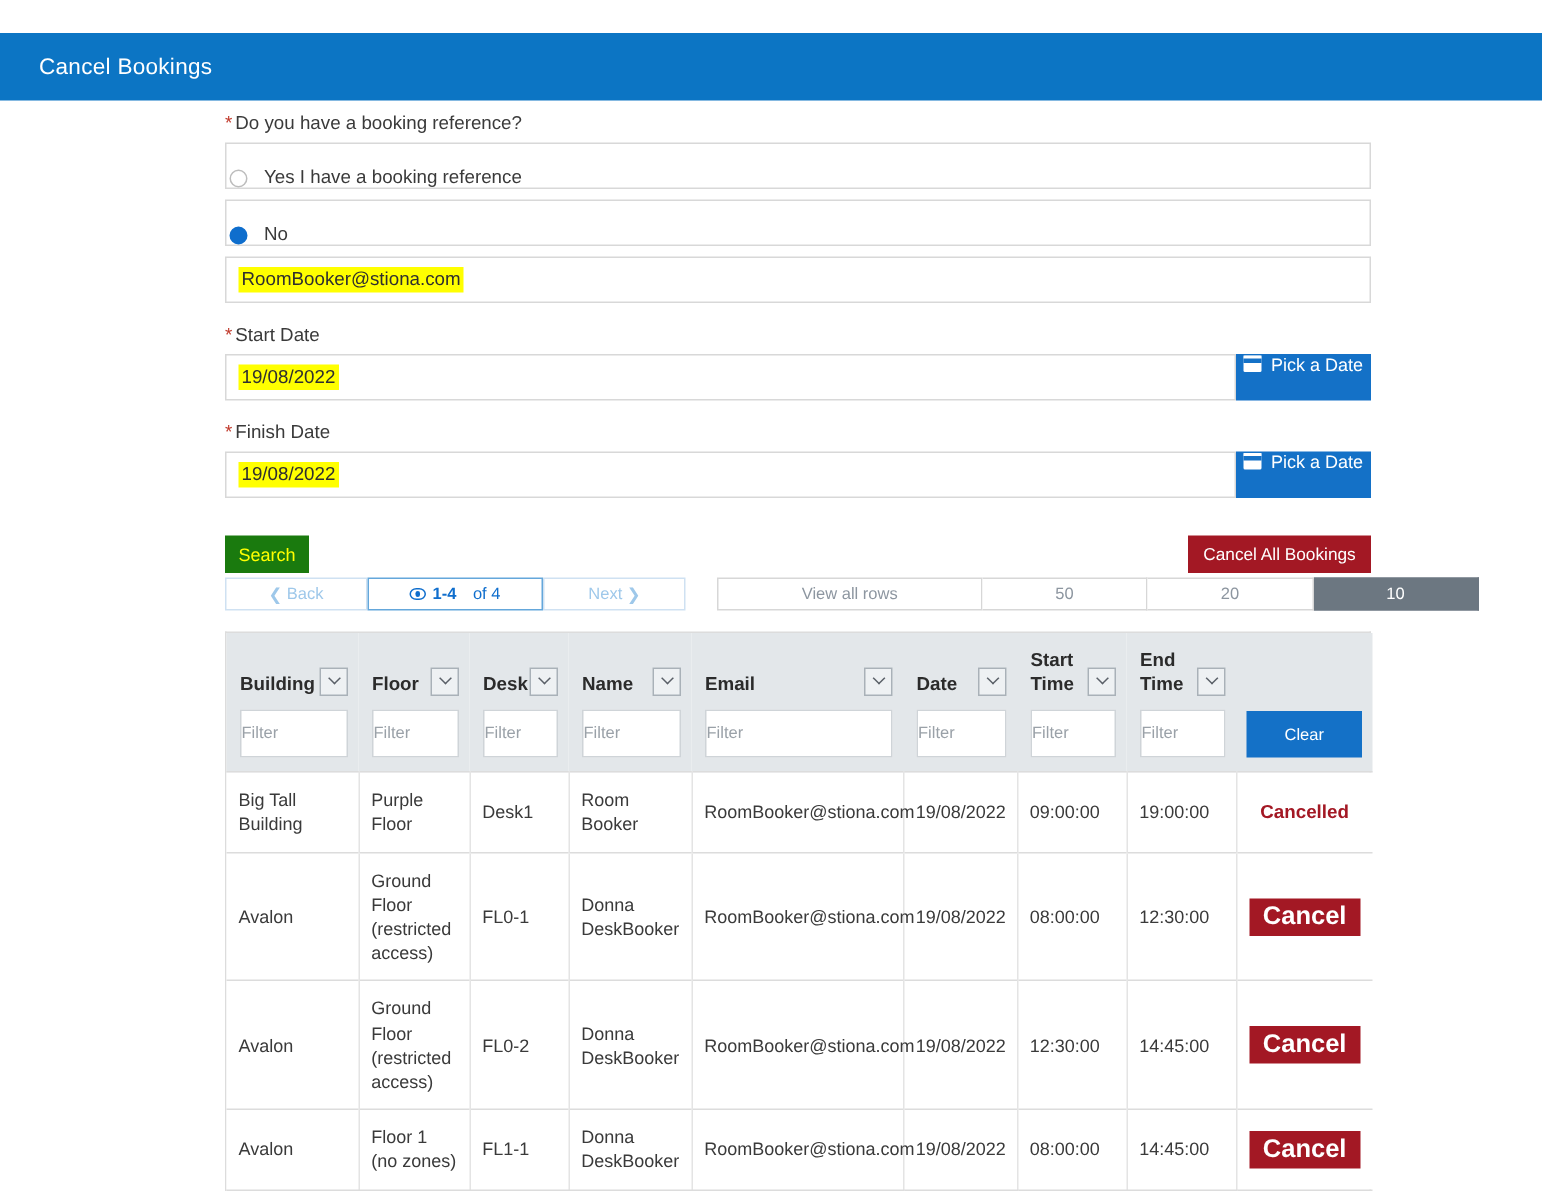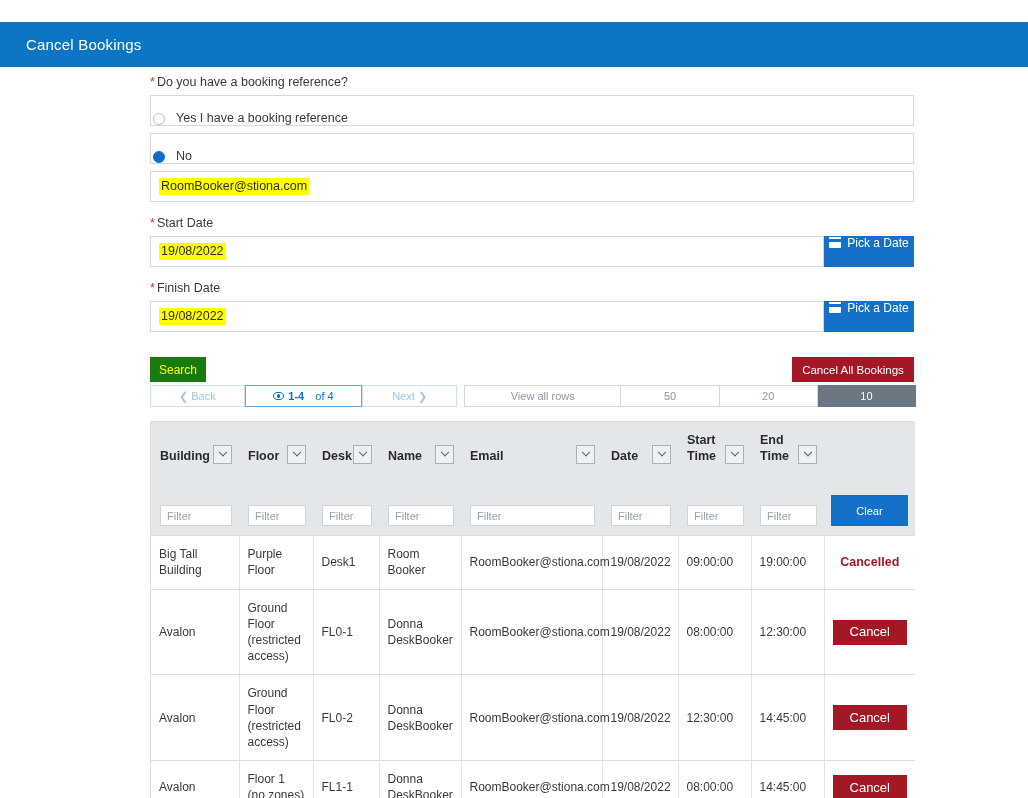--- a/index.html
+++ b/index.html
@@ -164,22 +164,22 @@
   .eye:after {
     content: ""; position: absolute;
     left: 2.6px; top: 1.2px;
     width: 3.4px; height: 3.4px;
     border-radius: 50%;
     background: #0f6ecd;
   }
   .pg.mid .light { font-weight: normal; }
 
   .rowsel {
-    position: absolute; left: 464px; top: 385px;
-    width: 452px; height: 22px;
+    position: absolute; left: 478px; top: 385px;
+    width: 508px; height: 22px;
     display: flex;
   }
   .rs {
     flex: 1 1 0;
     border: 1px solid #d7d7d7;
     border-left: none;
     background: #fff;
     font-size: 11px;
     color: #8d96a0;
     display: flex; align-items: center; justify-content: center;
@@ -212,28 +212,26 @@
     flex: 0 0 auto; cursor: pointer;
   }
   .chev span {
     display: block; width: 6px; height: 6px;
     border-right: 1.4px solid #5a6068;
     border-bottom: 1.4px solid #5a6068;
     transform: rotate(45deg) translate(-2px, -2px);
   }
   .fwrap { padding: 0 6px 8px 8px; background: #e3e7ea; }
   .filter {
-    height: 21px;
+    height: 32px;
     border: 1px solid #cfd4d8;
     background: #fff;
     font-size: 11px;
     color: #9aa1a8;
     display: flex; align-items: center;
-    padding-left: 6px;
-    margin-top: 32px;
   }
   .clear-btn {
     height: 31px;
     background: #1471c7;
     color: #fff;
     font-size: 11px;
     display: flex; align-items: center; justify-content: center;
     cursor: pointer;
     margin: 0 6px 8px 6px;
   }
@@ -249,24 +247,25 @@
     line-height: 1.35;
   }
   tbody td:last-child { border-right: none; }
   tbody tr:last-child td { border-bottom: 1px solid #dcdcdc; }
 
   .cancelled-txt {
     color: #a31824; font-weight: bold; font-size: 12.5px;
   }
   .cancel-btn {
     background: #a31824; color: #fff;
-    font-size: 13px;
+    font-size: 17px;
     width: 80px; height: 25px;
     display: flex; align-items: center; justify-content: center;
     cursor: pointer;
+    font-weight: bold;
   }
   .act-cell { text-align: center; }
   .act-wrap { display: flex; justify-content: center; }
 </style>
 </head>
 <body>
 
 <div class="topbar">
   <div class="topbar-title">Cancel Bookings</div>
 </div>

